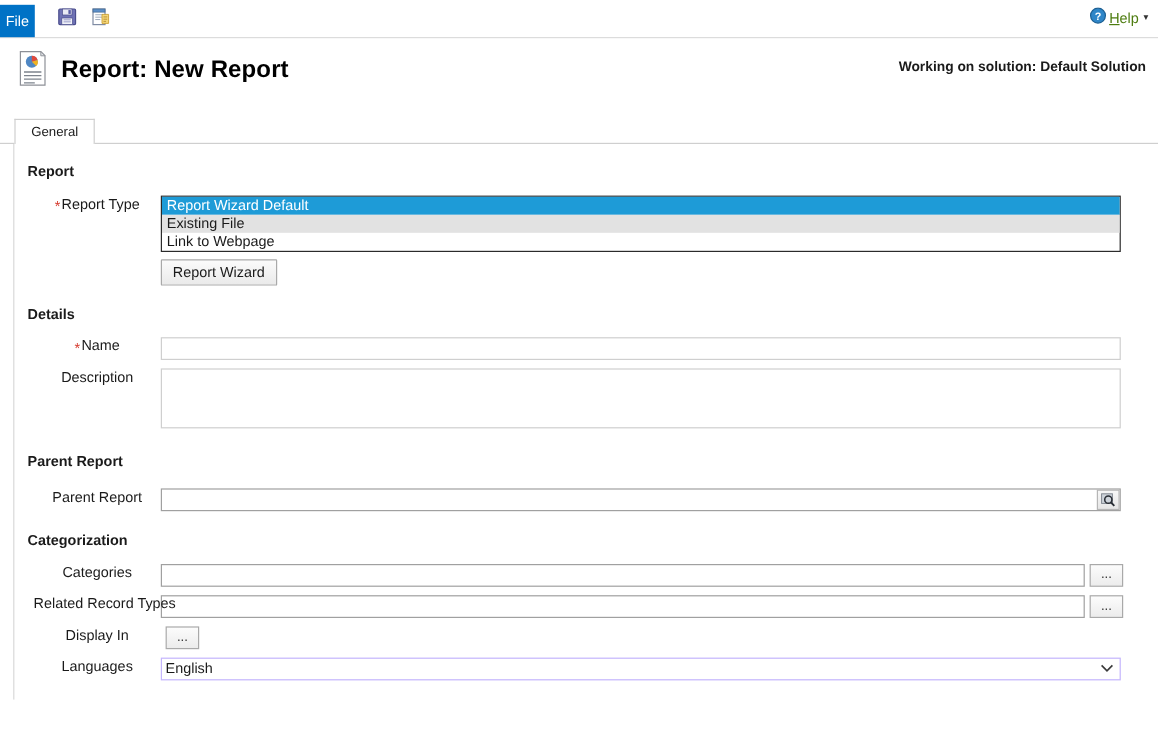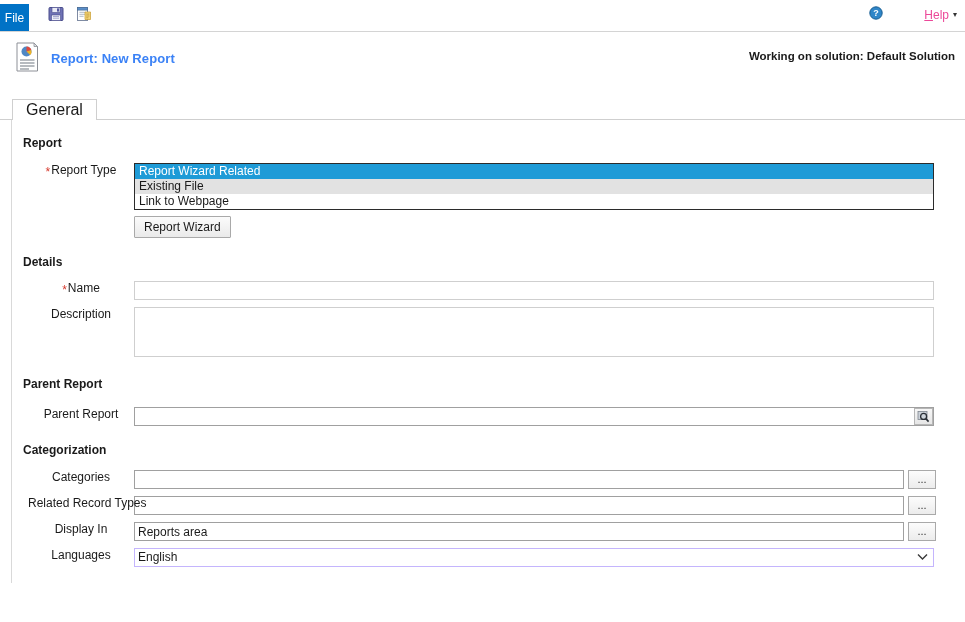--- a/index.html
+++ b/index.html
@@ -62,44 +62,43 @@
     position: absolute;
     right: 8px;
     top: 6px;
     display: flex;
     align-items: center;
     gap: 2px;
     cursor: pointer;
   }
   .help-text {
     font-size: 12px;
-    color: #ec4899;
-    margin-left: 39px;
+    color: #4d7c0f;
   }
   .help-text u { text-decoration: underline; }
   .help-caret {
     font-size: 8px;
     color: #333;
     margin-left: 2px;
   }
 
   
   .titleband {
     position: relative;
     height: 52px;
     padding: 0 14px;
     display: flex;
     align-items: center;
     background: #ffffff;
   }
   .title-icon { margin-right: 11px; flex: 0 0 auto; display:block; }
   .page-title {
-    font-size: 13px;
+    font-size: 20px;
     font-weight: bold;
-    color: #3b82f6;
+    color: #000000;
     letter-spacing: 0.1px;
     text-align: right;
   }
   .solution-note {
     position: absolute;
     right: 10px;
     top: 18px;
     font-size: 11.5px;
     font-weight: bold;
     color: #1a1a1a;
@@ -112,21 +111,21 @@
     padding-left: 12px;
     display: flex;
     align-items: flex-end;
     border-bottom: 1px solid #cfcfcf;
     background: #ffffff;
   }
   .tab {
     height: 20px;
     line-height: 20px;
     padding: 0 13px;
-    font-size: 16px;
+    font-size: 11px;
     color: #1a1a1a;
     border: 1px solid #cfcfcf;
     border-bottom: none;
     background: #ffffff;
     position: relative;
     top: 1px;
     cursor: pointer;
   }
   .tab.active { background: #ffffff; }
 
@@ -359,21 +358,21 @@
 
 <div class="formbody">
 
   <div class="section-head">Report</div>
 
   <div class="row" style="margin-top:13px;">
     <div class="fld-label">
       <span class="req">*</span><span>Report Type</span>
     </div>
     <div class="listbox">
-      <div class="lb-item selected">Report Wizard Related</div>
+      <div class="lb-item selected">Report Wizard Default</div>
       <div class="lb-item alt">Existing File</div>
       <div class="lb-item">Link to Webpage</div>
     </div>
   </div>
 
   <div class="row" style="margin-top:6px;">
     <div class="fld-label"></div>
     <button class="btn">Report Wizard</button>
   </div>
 
@@ -416,21 +415,20 @@
   </div>
 
   <div class="row" style="margin-top:7px;">
     <div class="fld-label">Related Record Types</div>
     <input class="txt dark" style="width: 770px;" type="text" value="">
     <button class="ell-btn" style="margin-left:4px;">...</button>
   </div>
 
   <div class="row" style="margin-top:7px;">
     <div class="fld-label">Display In</div>
-    <input class="txt dark" style="width: 770px;" type="text" value="Reports area">
     <button class="ell-btn" style="margin-left:4px;">...</button>
   </div>
 
   <div class="row" style="margin-top:7px;">
     <div class="fld-label">Languages</div>
     <div class="selwrap">
       <div class="selfield" style="width:800px;">English</div>
       <span class="caret">
         <svg width="11" height="8" viewBox="0 0 11 8">
           <path d="M1 1.5 L5.5 6 L10 1.5" fill="none" stroke="#3a3a3a" stroke-width="1.4"></path>

